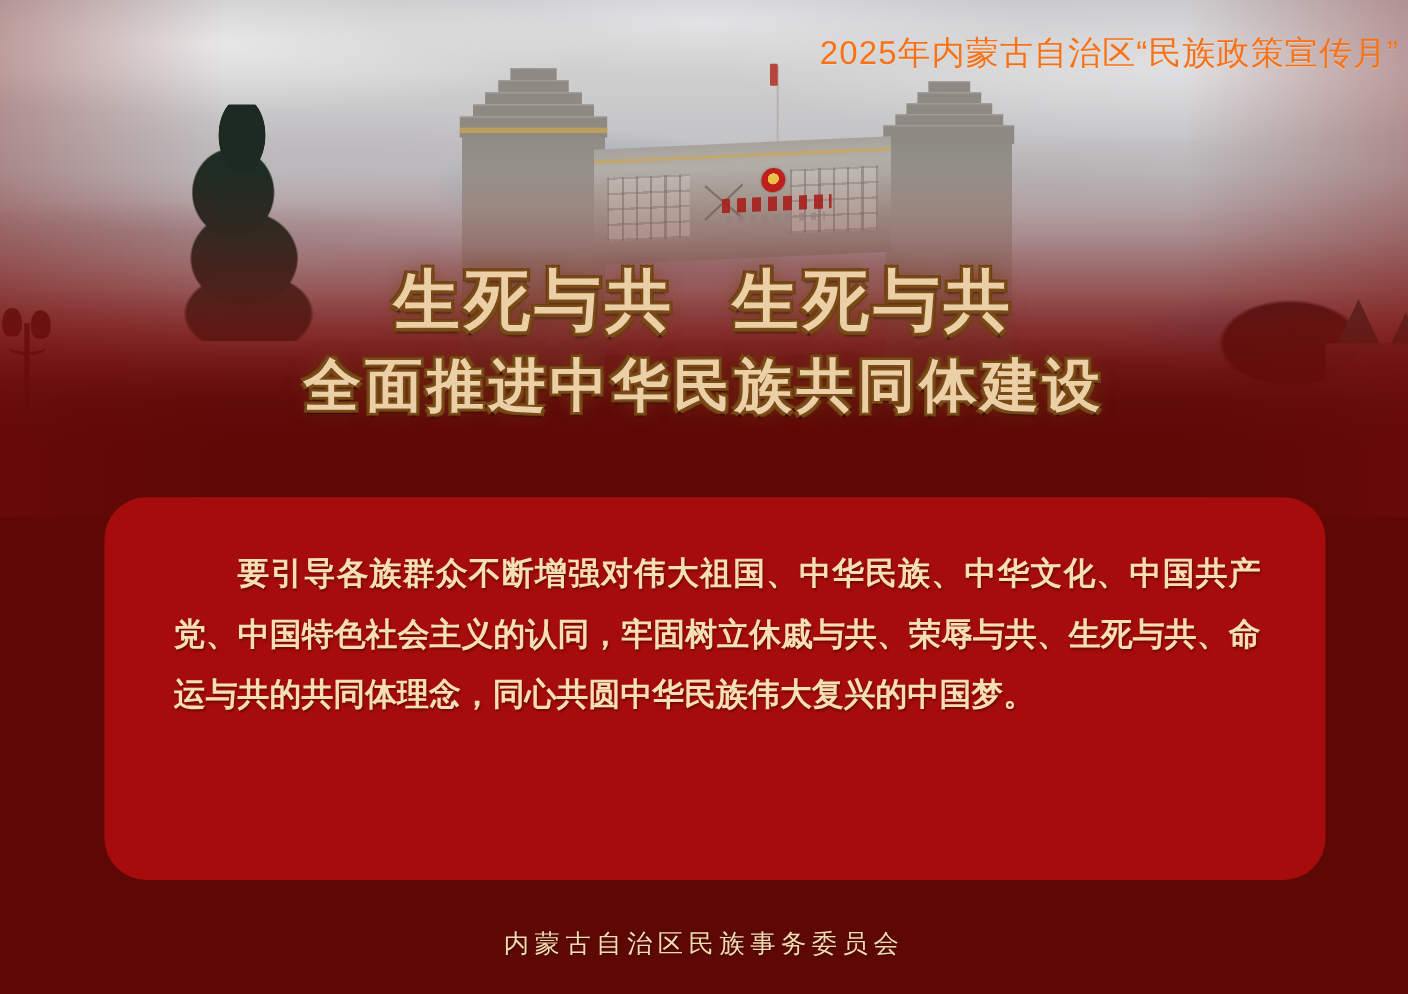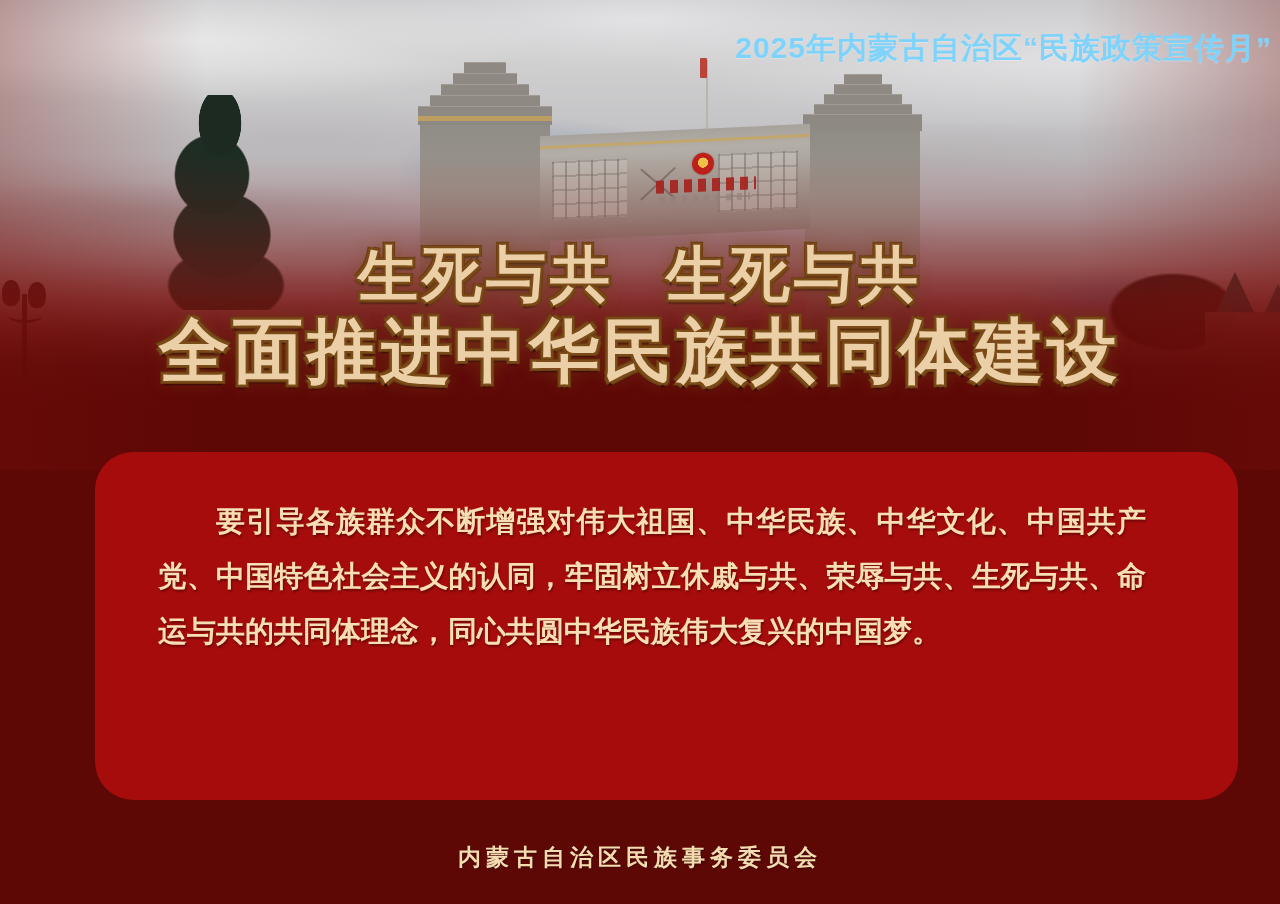--- a/index.html
+++ b/index.html
@@ -157,21 +157,21 @@
   .sidewash{
     position:absolute;left:0;top:0;width:1280px;height:470px;
     background:
       linear-gradient(90deg, rgba(120,14,10,.30) 0%, rgba(120,14,10,0) 16%),
       linear-gradient(270deg, rgba(120,14,10,.30) 0%, rgba(120,14,10,0) 16%);
   }
 
   
   .header{
     position:absolute;right:8px;top:28px;
-    font-size:30px;font-weight:bold;color:#7dd3fc;letter-spacing:1px;
+    font-size:30px;font-weight:normal;color:#f97316;letter-spacing:1px;
     white-space:nowrap;
     text-shadow:0 1px 0 rgba(255,255,255,.25);
   }
 
   
   .title{
     position:absolute;left:0;top:238px;width:1280px;text-align:center;
     pointer-events:none;
   }
   .tline{
@@ -180,40 +180,40 @@
     -webkit-text-stroke:0px;
     text-shadow:
       2px 2px 0 #7a4a18, -2px 2px 0 #7a4a18, 2px -2px 0 #7a4a18, -2px -2px 0 #7a4a18,
       3px 3px 0 #6b3e12, -3px 3px 0 #6b3e12, 3px -3px 0 #6b3e12, -3px -3px 0 #6b3e12,
       0 4px 2px rgba(0,0,0,.5),
       0 0 16px rgba(120,64,18,.85);
     letter-spacing:4px;
   }
   .tline1{font-size:60px;line-height:72px;}
   .tline1 .gap{display:inline-block;width:52px;}
-  .tline2{font-size:70px;line-height:86px;margin-top:-2px;}
+  .tline2{font-size:52px;line-height:86px;margin-top:-2px;}
 
   
   .card{
     position:absolute;left:95px;top:452px;width:1110px;height:348px;
-    background:#a60c0c;border-radius:38px;padding-left:33px;
+    background:#a60c0c;border-radius:38px;
   }
   .body-text{
     position:absolute;left:63px;top:42px;width:988px;
     font-family:"DejaVu Serif","Liberation Serif",serif;
     font-weight:bold;
     font-size:29px;line-height:55px;color:#f6dfb4;
     text-indent:58px;text-align:justify;
     text-shadow:1px 2px 2px rgba(70,4,4,.55);
   }
 
   
   .footer{
     position:absolute;left:0;top:842px;width:1280px;text-align:center;
-    font-size:23px;font-weight:bold;color:#f3dcb0;letter-spacing:5px;
+    font-size:23px;font-weight:normal;color:#f3dcb0;letter-spacing:5px;
     text-shadow:1px 1px 2px rgba(0,0,0,.35);
   }
 </style>
 </head>
 <body>
 
 <div class="poster">
 
   <div class="photo">
     <div class="sky"></div>

